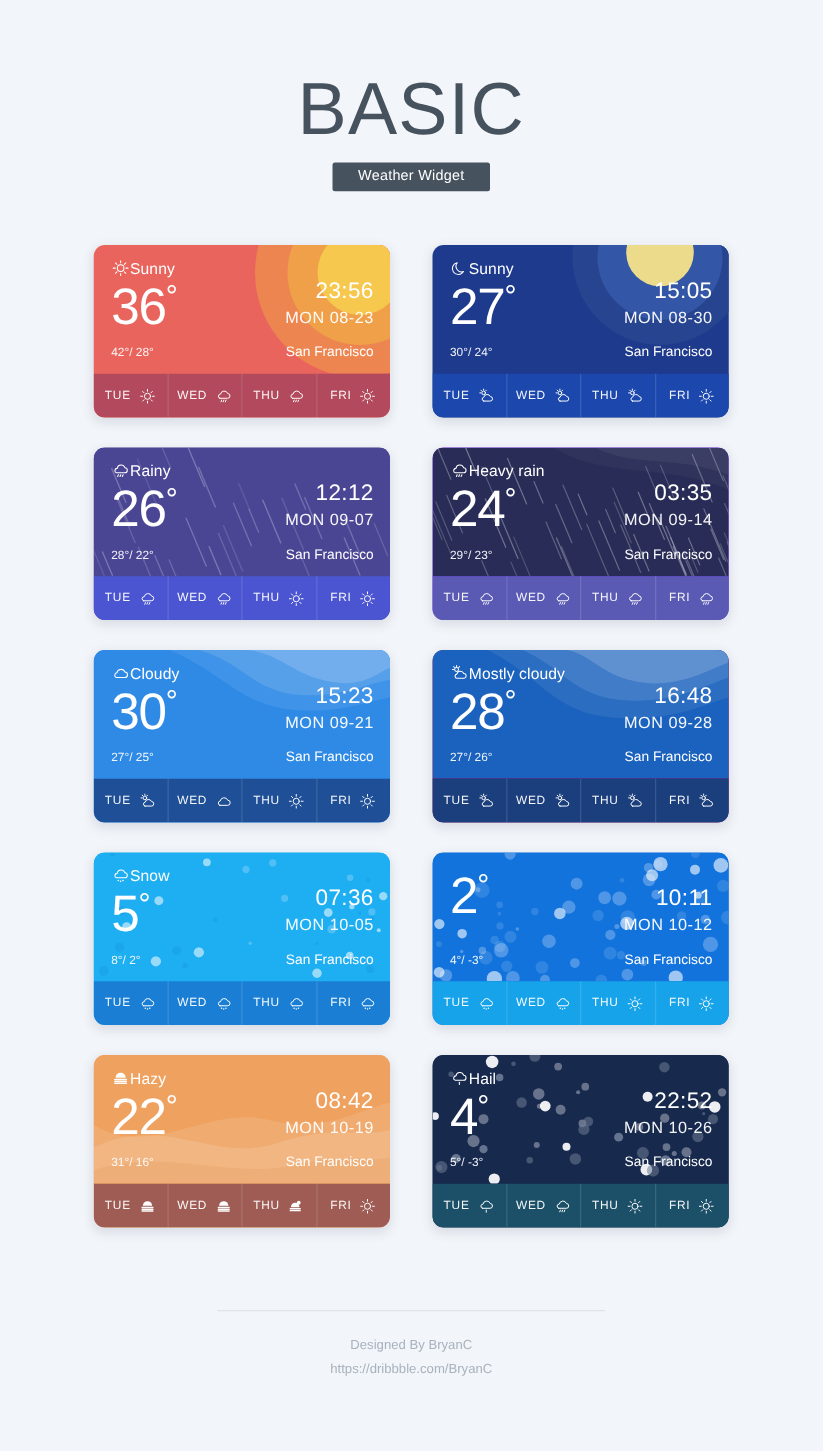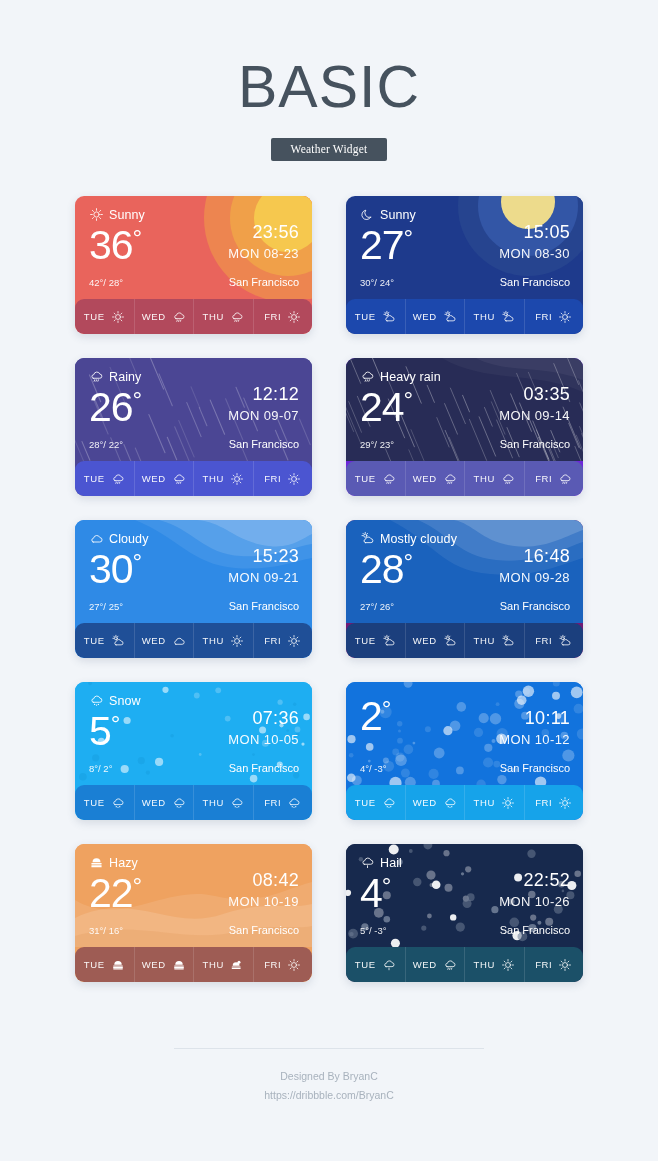--- a/index.html
+++ b/index.html
@@ -9,63 +9,63 @@
     font-family: "Liberation Sans", sans-serif;
     overflow: hidden;
     position: relative;
   }
   .page-header { text-align: center; padding-top: 58px; }
   .page-title {
     font-size: 59px; line-height: 1; letter-spacing: 1px;
     color: #46525e; font-weight: 400;
   }
   .subtitle-chip {
-    display: inline-block; margin-top: 21px;
+    display: inline-block; margin-top: 13px;
     background: #46525e; color: #ffffff;
     font-size: 11.5px; letter-spacing: .2px;
-    padding: 5px 20px 6px; border-radius: 2px; font-family: Liberation Serif, serif;
+    padding: 5px 20px 6px; border-radius: 2px;
   }
   .cards-grid {
     position: absolute; top: 196px; left: 75px;
     width: 510px;
     display: grid; grid-template-columns: 237px 237px;
     column-gap: 34px; row-gap: 24px;
   }
   .card {
     position: relative; width: 237px; height: 138px;
     border-radius: 9px; overflow: hidden;
     box-shadow: 0 3px 9px rgba(60,80,110,.16);
     color: #fff;
   }
   .card-body { position: absolute; inset: 0 0 35px 0; overflow: hidden; }
   .deco { position: absolute; inset: 0; overflow: hidden; }
   .deco svg { position: absolute; top: 0; left: 0; width: 237px; height: 103px; display: block; }
   .content { position: relative; z-index: 3; height: 100%; padding: 11px 13px 0 14px; }
 
-  .cond-row { display: flex; align-items: center; gap: 5px; }
+  .cond-row { display: flex; align-items: center; gap: 0; }
   .cond-icon { width: 15px; height: 15px; display: block; flex: none; }
   .cond-text { font-size: 12.5px; letter-spacing: .1px; }
 
   .temp {
     font-size: 41px; line-height: 44px; font-weight: 400;
     margin-top: 1px; letter-spacing: -1px;
   }
   .temp .deg { font-size: 24px; vertical-align: top; line-height: 30px; }
 
   .range { position: absolute; left: 14px; bottom: 11px; font-size: 9.5px; opacity: .92; }
 
   .top-right { position: absolute; right: 13px; top: 26px; text-align: right; }
   .clock { font-size: 18px; line-height: 20px; letter-spacing: .3px; }
   .date { font-size: 13px; margin-top: 4px; letter-spacing: .4px; opacity: .95; }
 
   .city { position: absolute; right: 13px; bottom: 11px; font-size: 11px; }
 
   .footer-row {
     position: absolute; left: 0; right: 0; bottom: 0; height: 35px;
-    display: flex; align-items: center; border-radius: 9px;
+    display: flex; align-items: center;
   }
   .fday {
     flex: 1; display: flex; align-items: center; justify-content: center;
     gap: 6px; height: 100%;
     border-right: 1px solid rgba(255,255,255,.13);
   }
   .fday:last-child { border-right: none; }
   .fday-label { font-size: 9.5px; letter-spacing: .6px; opacity: .95; }
   .fday-icon { width: 14px; height: 14px; display: block; }
 

